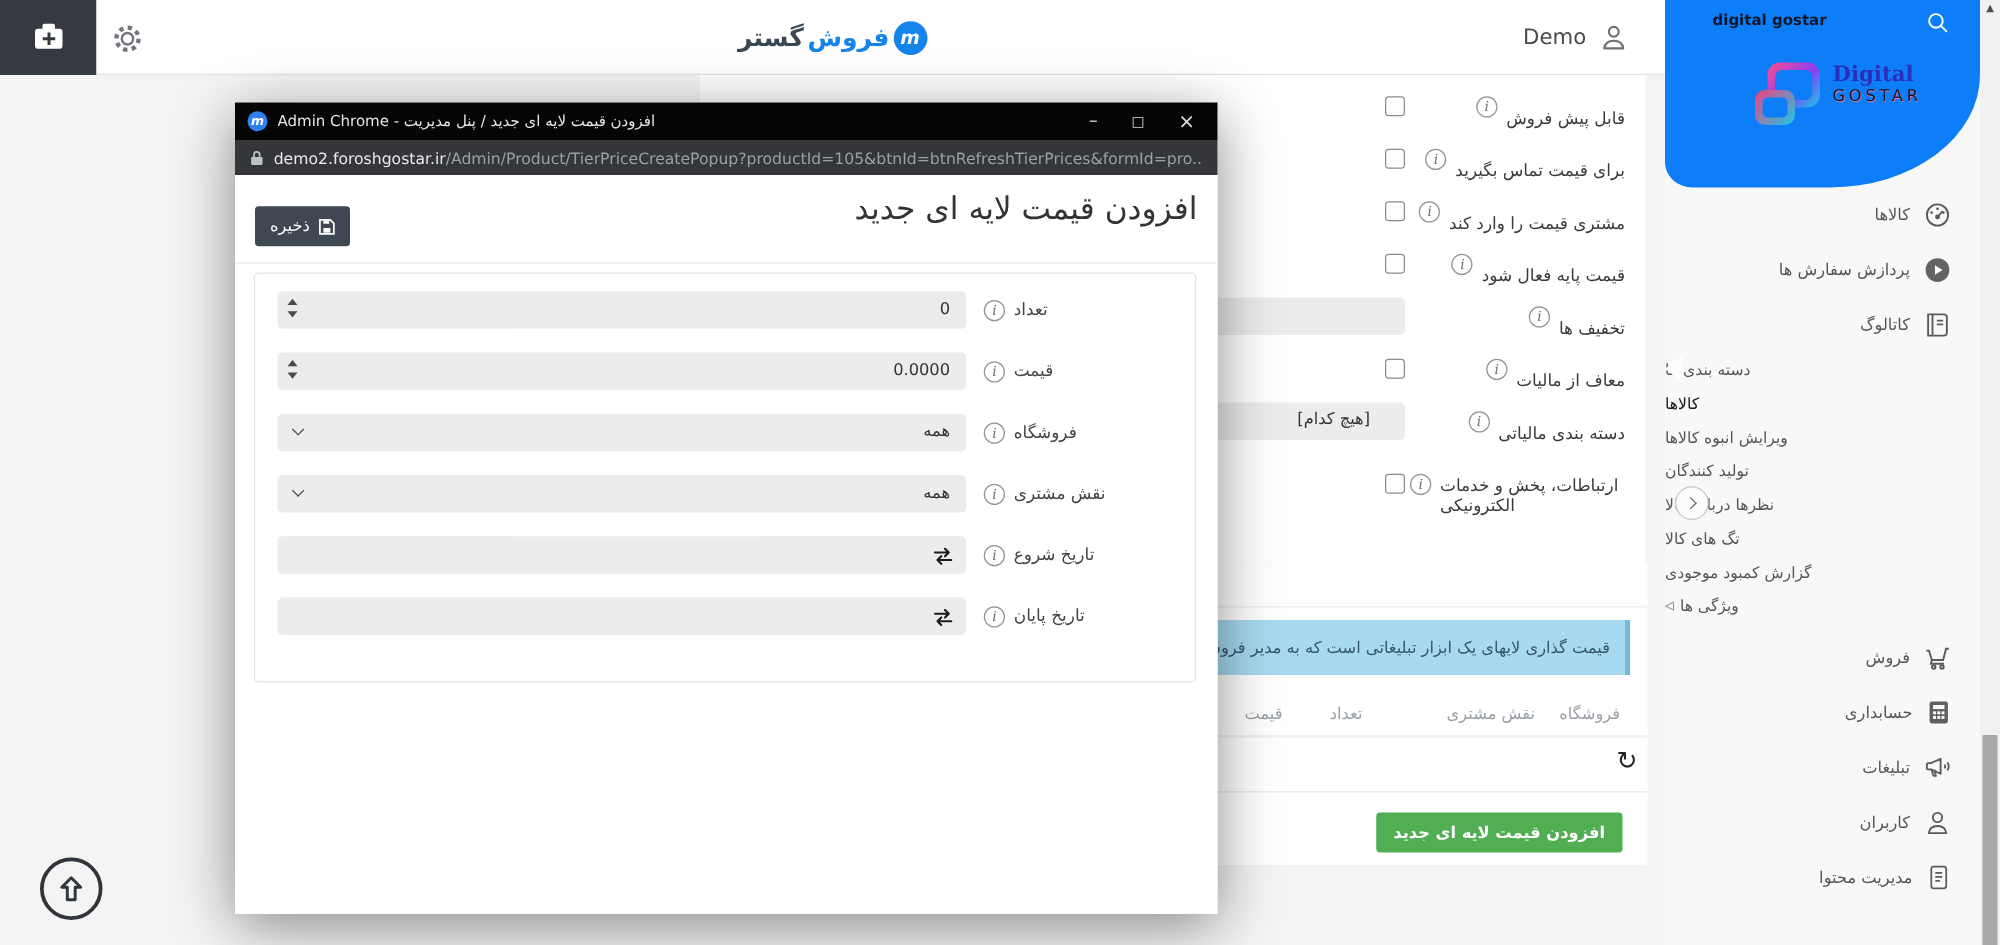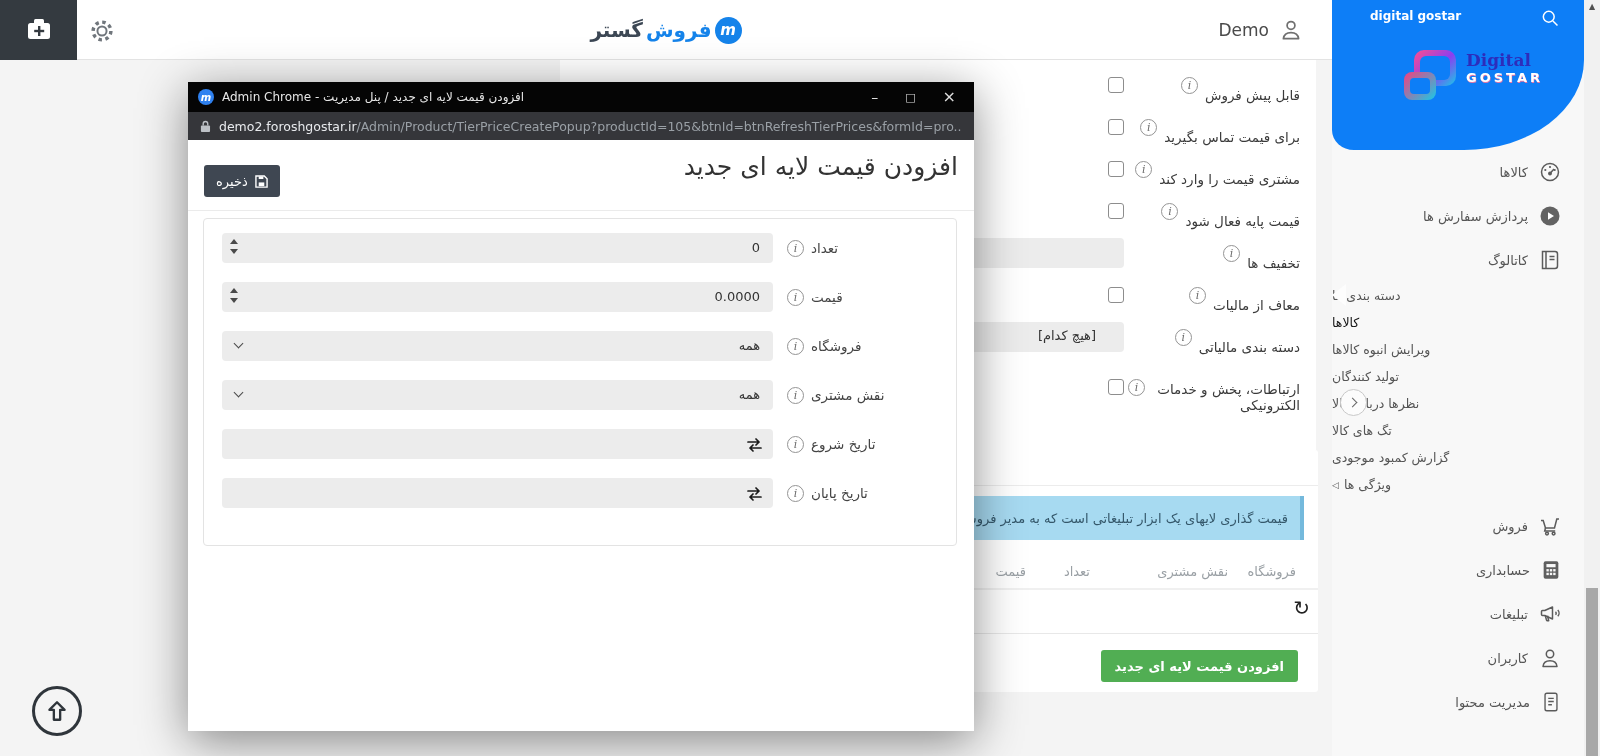--- a/index.html
+++ b/index.html
@@ -19,21 +19,21 @@
   .brand-t2 { color:#3c4754; font-size:20px; font-weight:bold; }
   .userbox { position:absolute; right:28px; top:0; height:60px; display:flex; align-items:center; gap:9px; }
   .username { font-size:17px; color:#4a4a4a; }
   
   .mainbg { position:absolute; left:0; top:60px; width:1332px; height:696px; background:#f4f4f4; }
   .card1 { position:absolute; left:560px; top:60px; width:756px; height:390px; background:#fff; padding:4px 8px 0 8px; }
   .prow { display:flex; align-items:center; height:42px; }
   .prow.tall { height:58px; }
   .pctrl { flex:1; display:flex; justify-content:flex-end; align-items:center; margin-right:4px; }
   .plabel { width:180px; padding-right:8px; display:flex; justify-content:flex-end; align-items:center; gap:7px; }
-  .plabel .lbl { font-size:13.5px; color:#3a3a3a; text-align:right; direction:rtl;margin-top:20px; }
+  .plabel .lbl { font-size:13.5px; color:#3a3a3a; text-align:left; direction:rtl;margin-top:20px; }
   .cbox { width:16px; height:16px; border:1.5px solid #8d8d8d; border-radius:3px; background:#fff; }
   .icirc { width:17px; height:17px; min-width:17px; border:1px solid #949494; border-radius:50%; color:#6e6e6e; font-size:11px; font-family:"DejaVu Serif",serif; font-style:italic; display:flex; align-items:center; justify-content:center; }
   .gin { width:100%; height:30px; background:#ececec; border-radius:4px; position:relative; }
   .gin .gval { position:absolute; right:28px; top:6px; font-size:13px; color:#333; direction:rtl;margin-left:25px; }
   
   .card2 { position:absolute; left:560px; top:450px; width:758px; height:242px; background:#fff; border-radius:3px; }
   .tier-title { height:36px; border-bottom:1px solid #ececec; display:flex; align-items:center; justify-content:flex-end; padding:0 14px; font-size:14px; font-weight:600; color:#333; direction:rtl; }
   .infobox { margin:10px 14px 0 14px; height:44px; background:#a7daf1; border-right:4px solid #74b9dc; display:flex; align-items:center; justify-content:flex-end; padding:0 12px; overflow:hidden; }
   .infobox span { font-size:13px; color:#35586b; white-space:nowrap; direction:rtl; }
   .theader { position:relative; height:36px; margin-top:14px; border-bottom:2px solid #f0f0f0; }
@@ -66,30 +66,30 @@
   .flabel { margin-left:14px; display:flex; align-items:center; gap:7px; }
   .flabel .lbl { font-size:13.5px; color:#444; direction:rtl; white-space:nowrap; }
   .spin { position:absolute; left:8px; top:6px; display:flex; flex-direction:column; gap:5px; }
   .tri-up { width:0; height:0; border-left:4px solid transparent; border-right:4px solid transparent; border-bottom:5px solid #4a4a4a; }
   .tri-dn { width:0; height:0; border-left:4px solid transparent; border-right:4px solid transparent; border-top:5px solid #4a4a4a; }
   .chev { position:absolute; left:13px; top:9px; width:7px; height:7px; border:solid #4a4a4a; border-width:0 1.6px 1.6px 0; transform:rotate(45deg); }
   .dateic { position:absolute; right:10px; top:8px; }
   
   .sidebar { position:absolute; left:1332px; top:0; width:252px; height:756px; background:#f8f8f8; }
   .bluehead { position:relative; height:150px; background:#0d7ef7; border-radius:0 0 120px 22px / 0 0 90px 20px; }
-  .sb-search-text { position:absolute; left:38px; top:9px; color:#ffffff; font-weight:bold; font-size:12px; }
+  .sb-search-text { position:absolute; left:38px; top:9px; color:#0f172a; font-weight:bold; font-size:12px; }
   .sb-search-ic { position:absolute; right:24px; top:8px; cursor:pointer; }
   .dgbrand { position:absolute; left:78px; top:50px; display:flex; align-items:flex-start; gap:8px; }
   .dg-glyph { position:relative; width:48px; height:56px; }
   .dg1 { position:absolute; left:4px; top:0; width:42px; height:36px; border-radius:10px; background:linear-gradient(135deg,#ff4d8d,#8a3ff0 55%,#18c9e8); }
   .dg1i { position:absolute; left:6px; top:6px; right:6px; bottom:6px; background:#0d7ef7; border-radius:6px; }
   .dg2 { position:absolute; left:-6px; top:22px; width:32px; height:28px; border-radius:8px; background:linear-gradient(135deg,#f43f7e,#18c9e8); }
   .dg2i { position:absolute; left:6px; top:6px; right:6px; bottom:6px; background:#0d7ef7; border-radius:4px; }
   .dgt1 { font-family:"DejaVu Serif",serif; font-size:17px; font-weight:bold; color:#2d2dbb; line-height:1.2; }
-  .dgt2 { font-size:13px; font-weight:bold; color:#ffffff; letter-spacing:3px; text-shadow:0.5px 0.5px 0 #e577a8; }
+  .dgt2 { font-size:13px; font-weight:normal; color:#0f172a; letter-spacing:3px; text-shadow:0.5px 0.5px 0 #e577a8; }
   .pointer { position:absolute; left:0; top:284px; width:0; height:0; border-top:11px solid transparent; border-bottom:11px solid transparent; border-right:14px solid #fdfdfd; }
   .collapse { position:absolute; left:8px; top:389px; width:27px; height:27px; border:1px solid #c9c9c9; border-radius:50%; background:#fcfcfc; display:flex; align-items:center; justify-content:center; cursor:pointer; }
   .collapse i { display:block; width:7px; height:7px; border:solid #666; border-width:1.6px 1.6px 0 0; transform:rotate(45deg); margin-left:-2px; }
   .mitem { height:44px; display:flex; align-items:center; justify-content:flex-end; padding-right:22px; gap:10px; cursor:pointer; }
   .mitem .mlabel { font-size:13px; color:#555; direction:rtl; }
   .micon { display:flex; align-items:center; }
   .smenu { }
   .sitem { height:27px; display:flex; align-items:center; justify-content:flex-end; padding-right:14px; gap:5px; font-size:12.5px; color:#555; direction:rtl; cursor:pointer; }
   .sitem.active { color:#141414; }
   .sarrow { font-size:9px; color:#555; }

